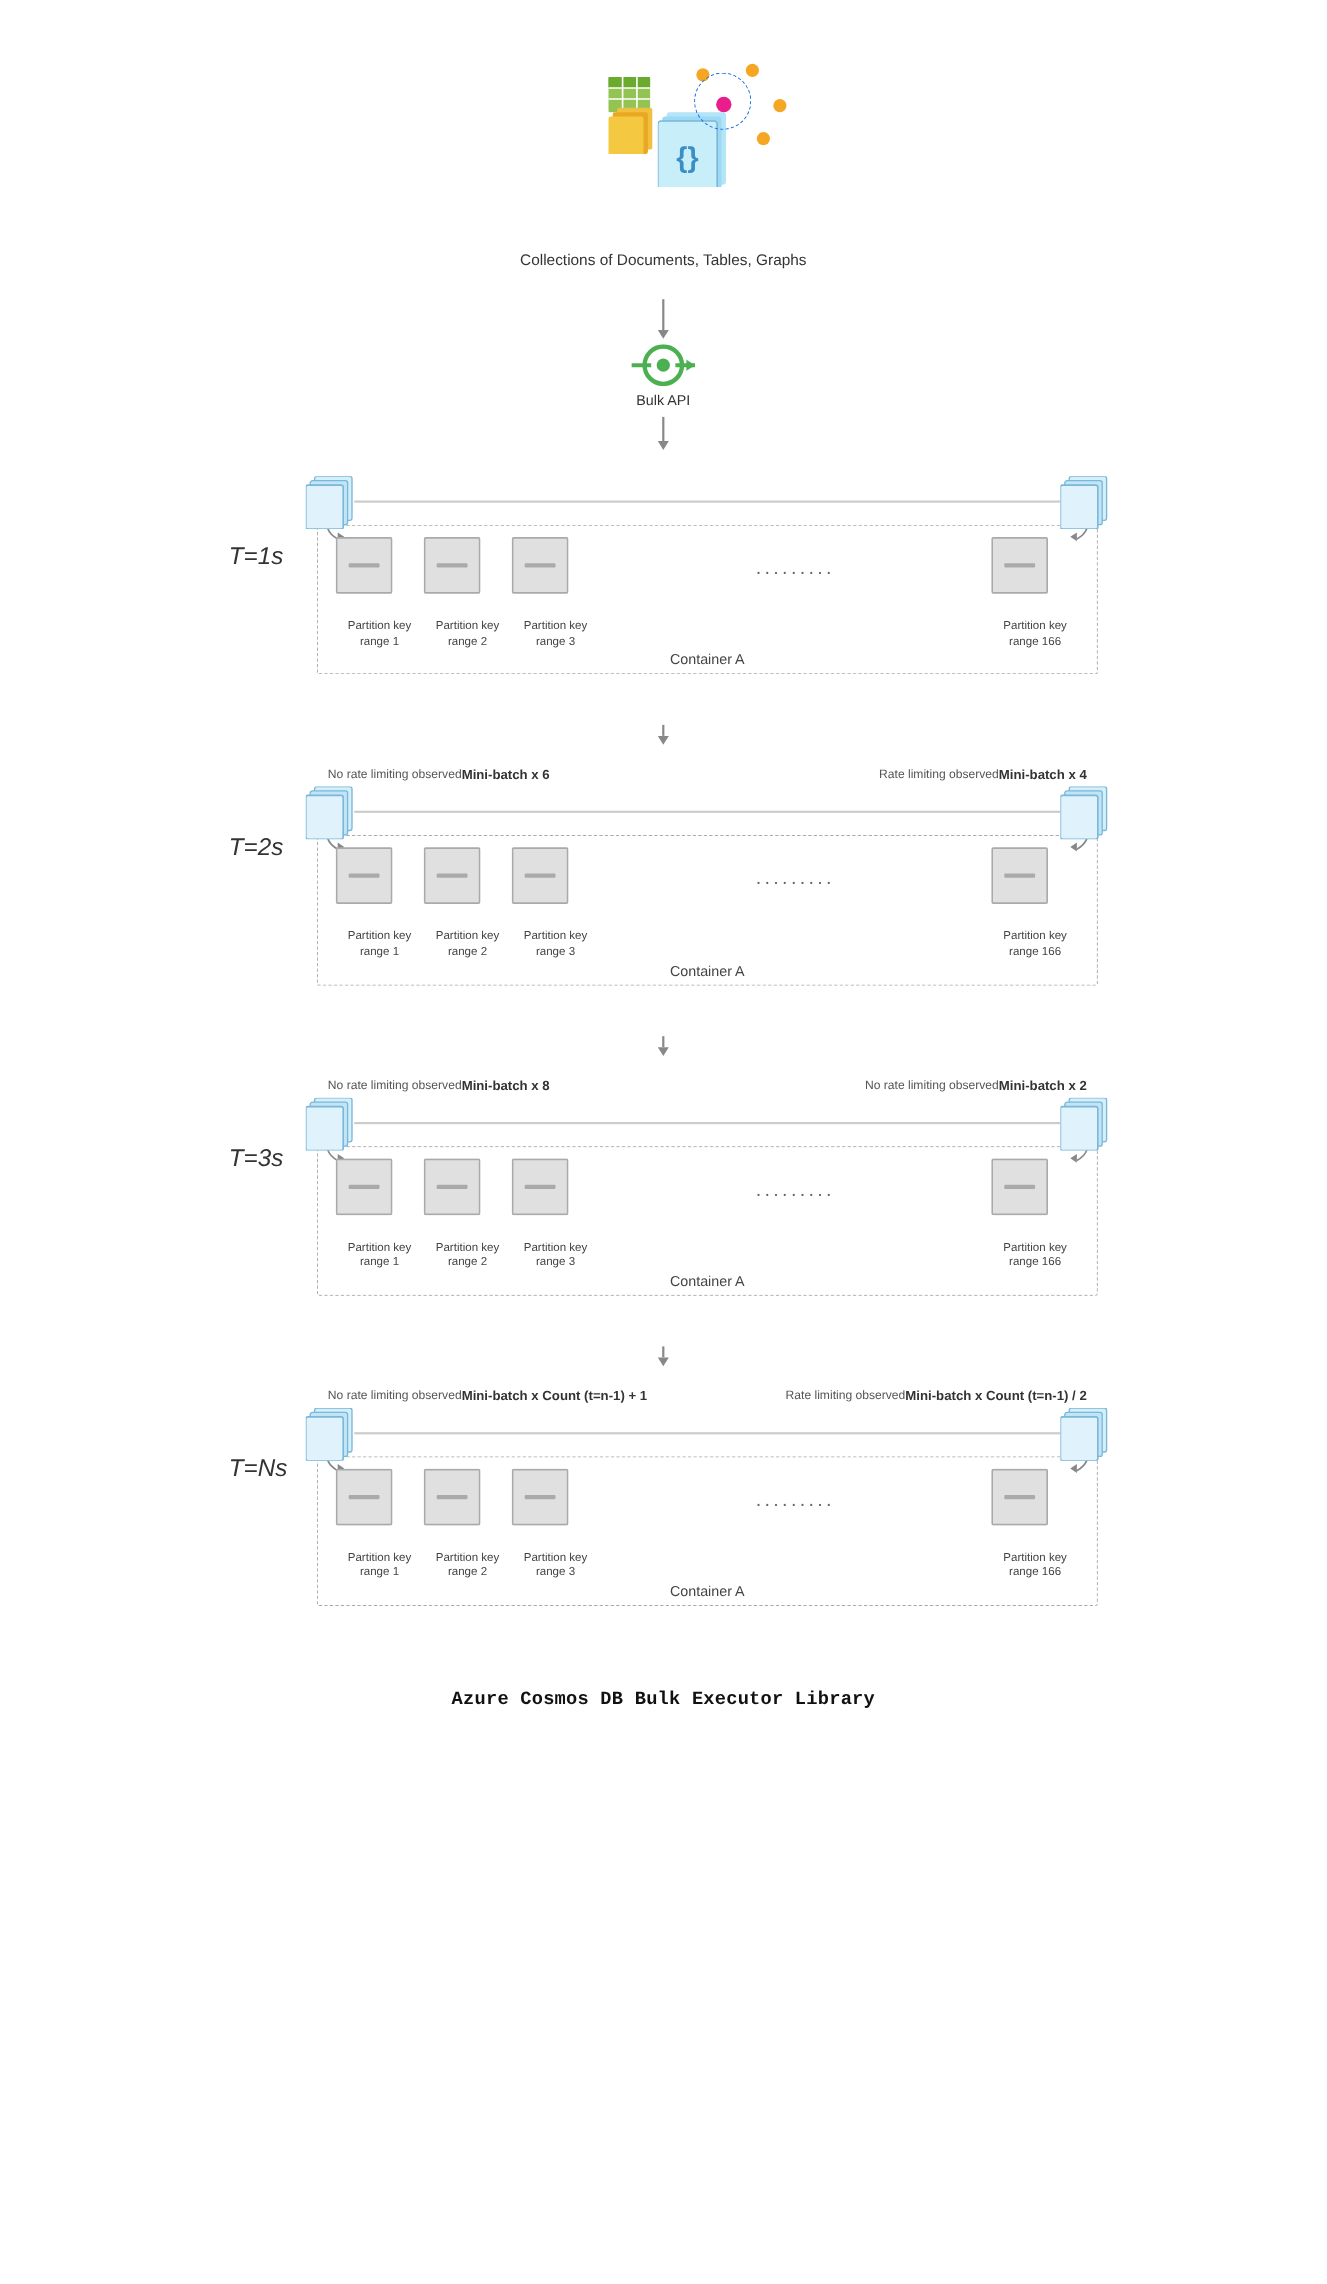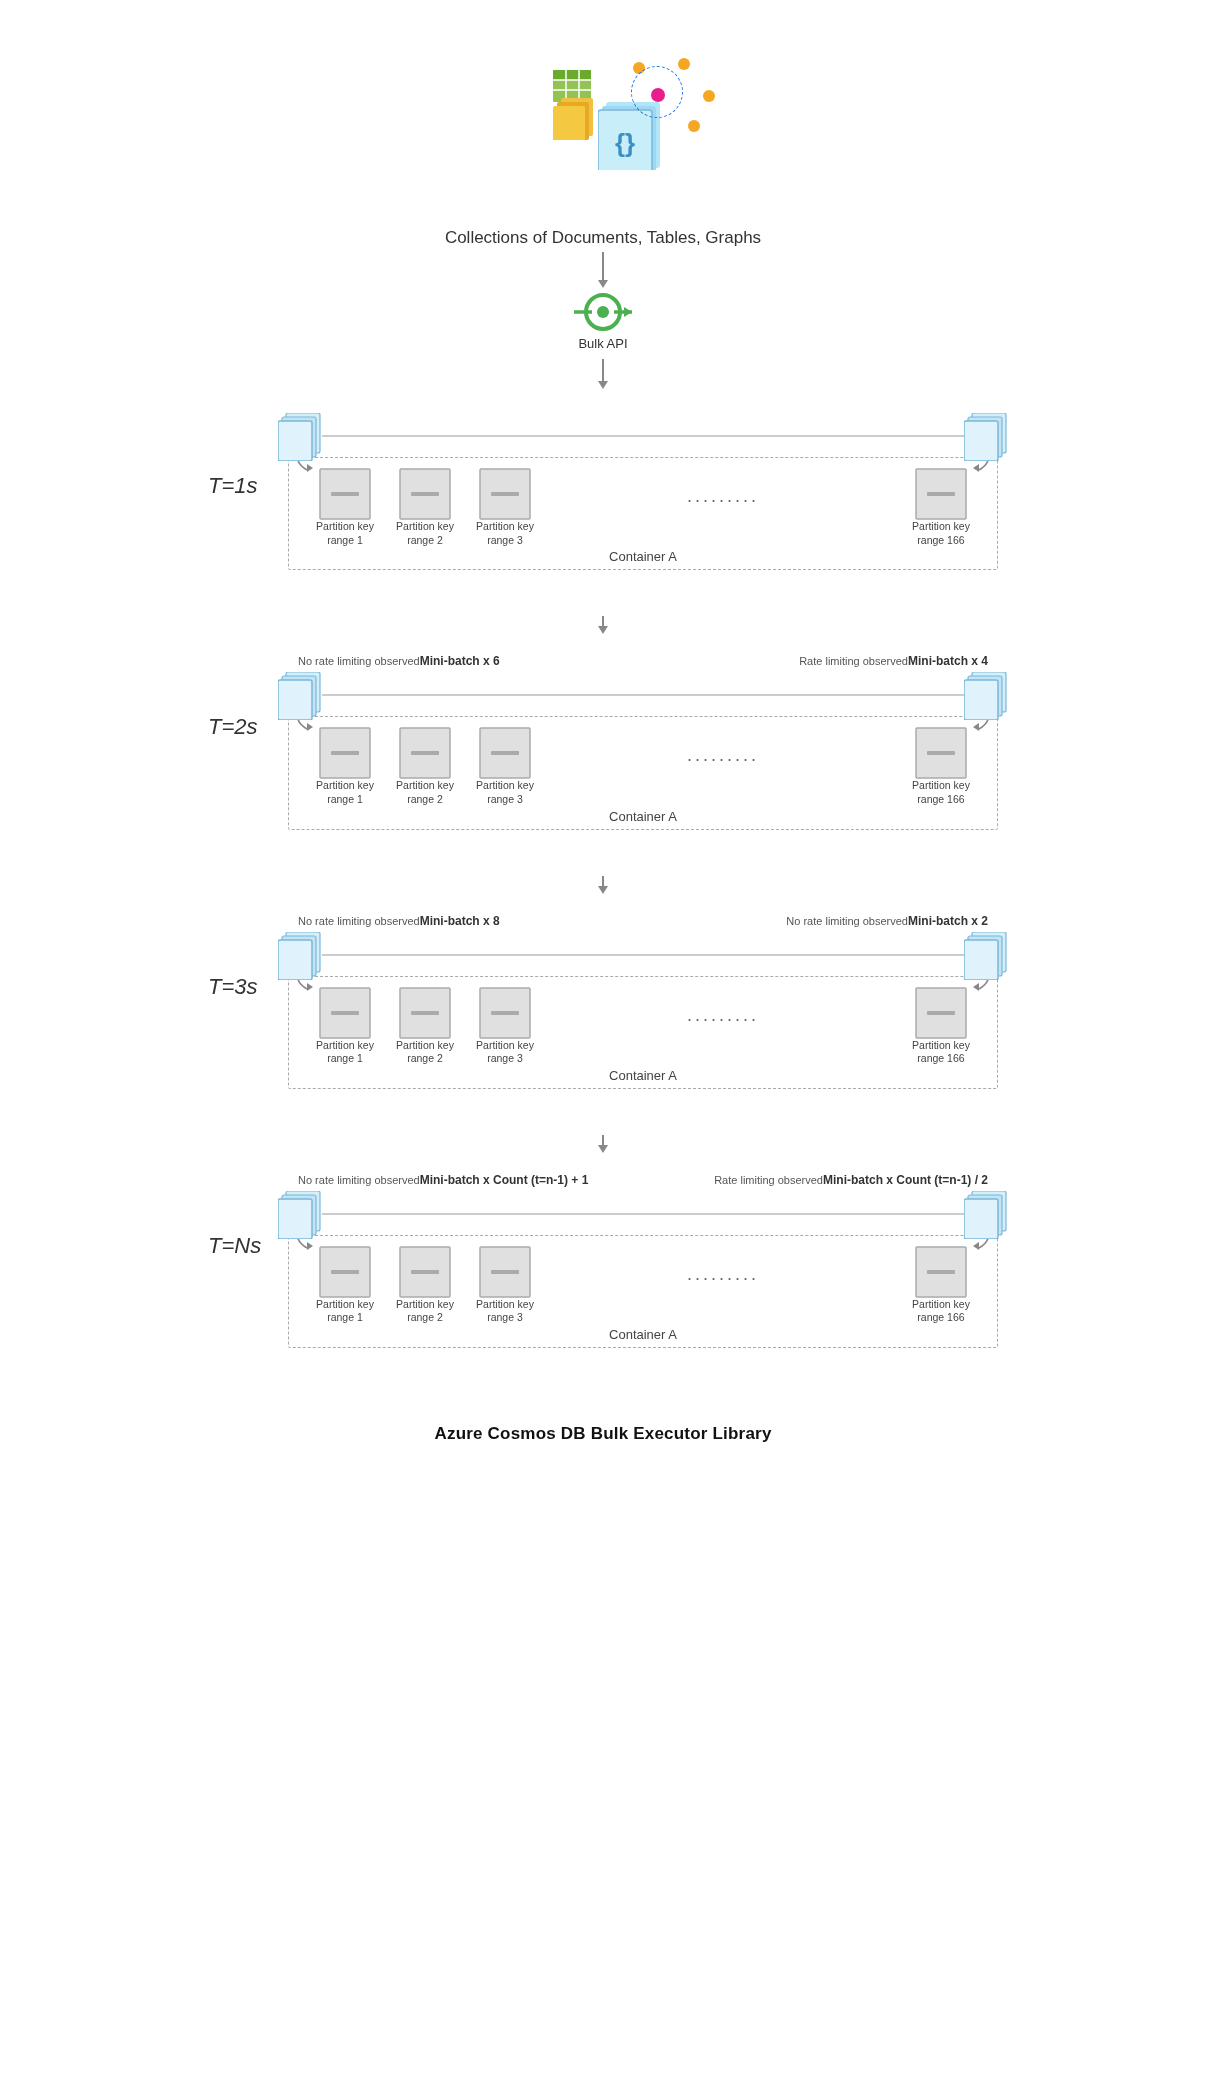--- a/index.html
+++ b/index.html
@@ -79,23 +79,23 @@
     
     .dot-circle {
       position: absolute;
       border: 1.5px dashed #1a73e8;
       border-radius: 50%;
       left: 138px; top: 26px;
       width: 52px; height: 52px;
     }
 
     .top-caption {
-      font-size: 17px;
+      font-size: 14px;
       color: #333;
-      margin-bottom: 0;
+      margin-bottom: 24px;
       text-align: right;
     }
 
     
     .arrow-down {
       display: flex;
       flex-direction: column;
       align-items: center;
       margin: 4px 0;
     }
@@ -217,22 +217,22 @@
       display: flex;
       align-items: flex-start;
       justify-content: space-between;
       width: 100%;
       position: relative;
     }
 
     .partition-box {
       display: flex;
       flex-direction: column;
-      align-items: center;
       width: 80px;
+      gap: 23px;
     }
     .partition-label {
       font-size: 10.5px;
       color: #444;
       text-align: center;
       line-height: 1.3;
     }
 
     .dots-middle {
       font-size: 18px;
@@ -243,20 +243,21 @@
       text-align: center;
     }
 
     .bottom-title {
       font-size: 17px;
       font-weight: 700;
       color: #111;
       text-align: center;
       margin-top: 30px;
       letter-spacing: 0.2px;
+      font-family: Liberation Mono, monospace;
     }
   </style>
 </head>
 <body>
 
 <div class="page">
 
   <div class="top-illustration">
 
     <svg class="grid-icon" viewBox="0 0 80 70">

